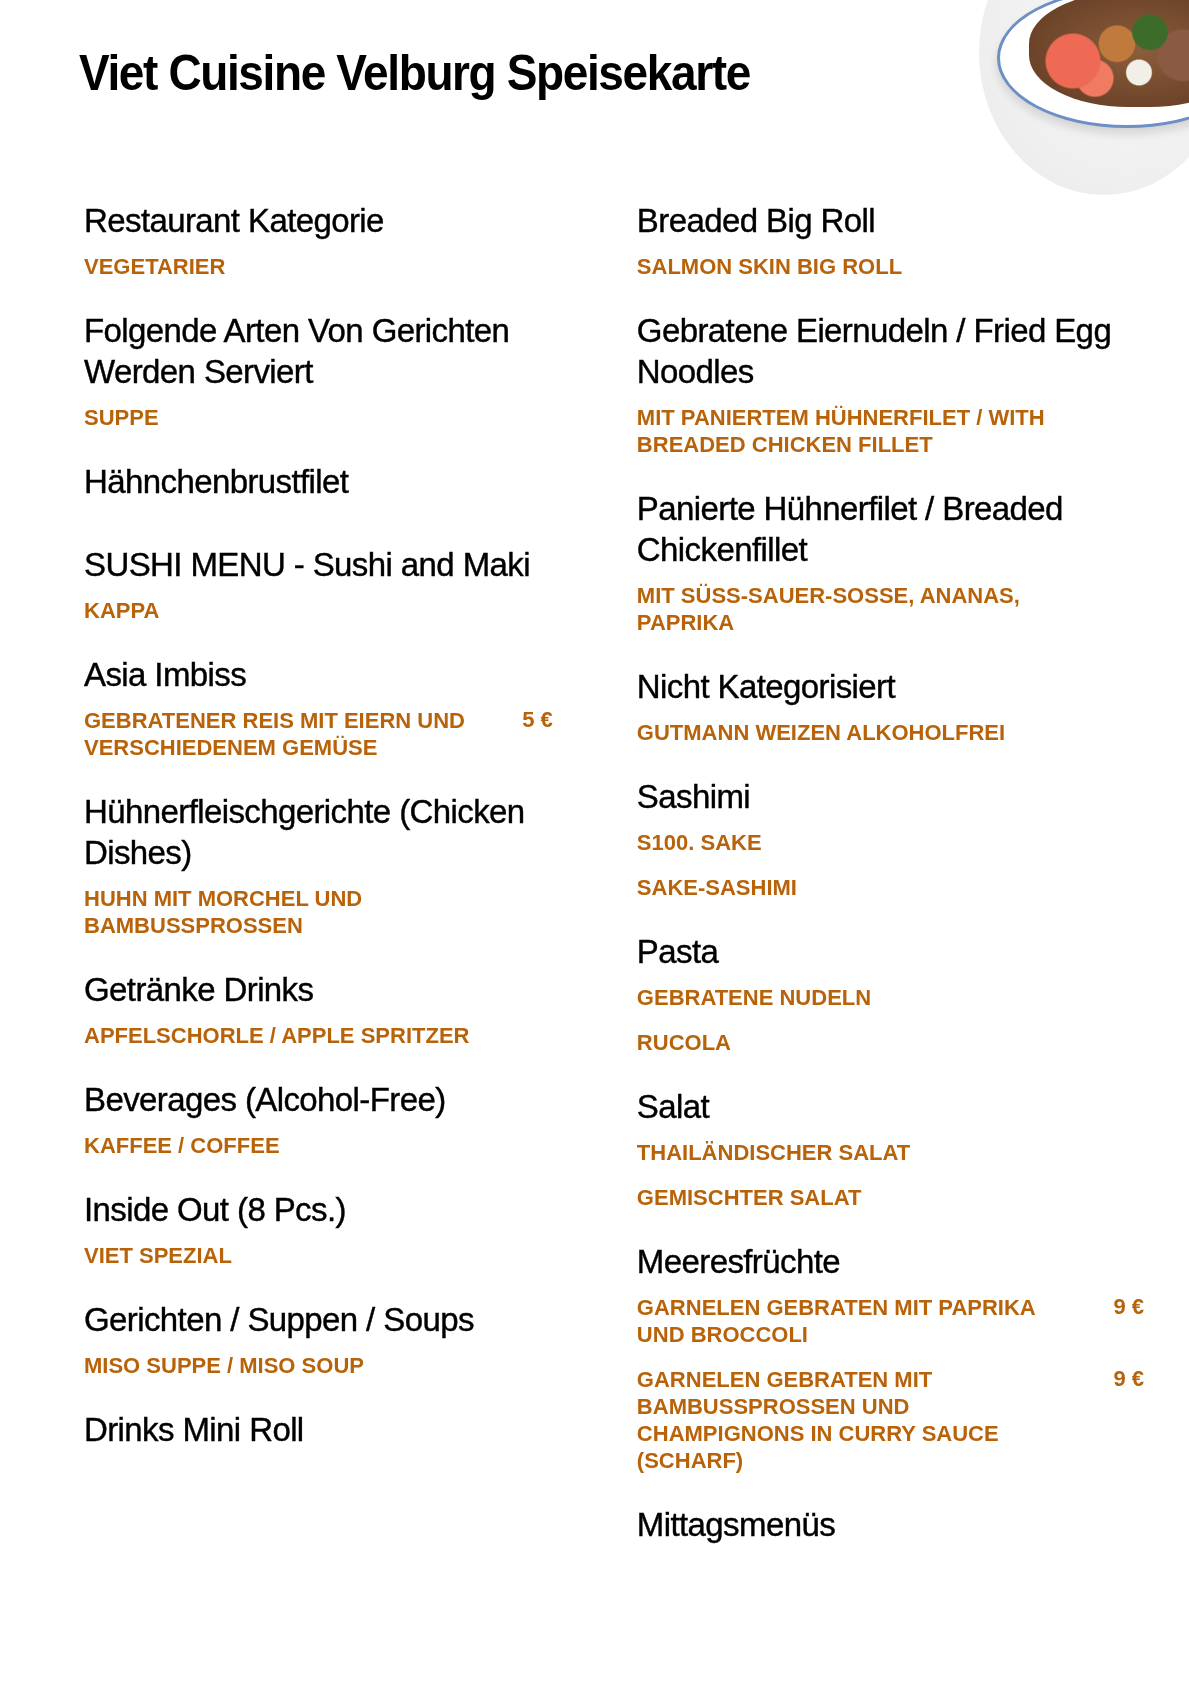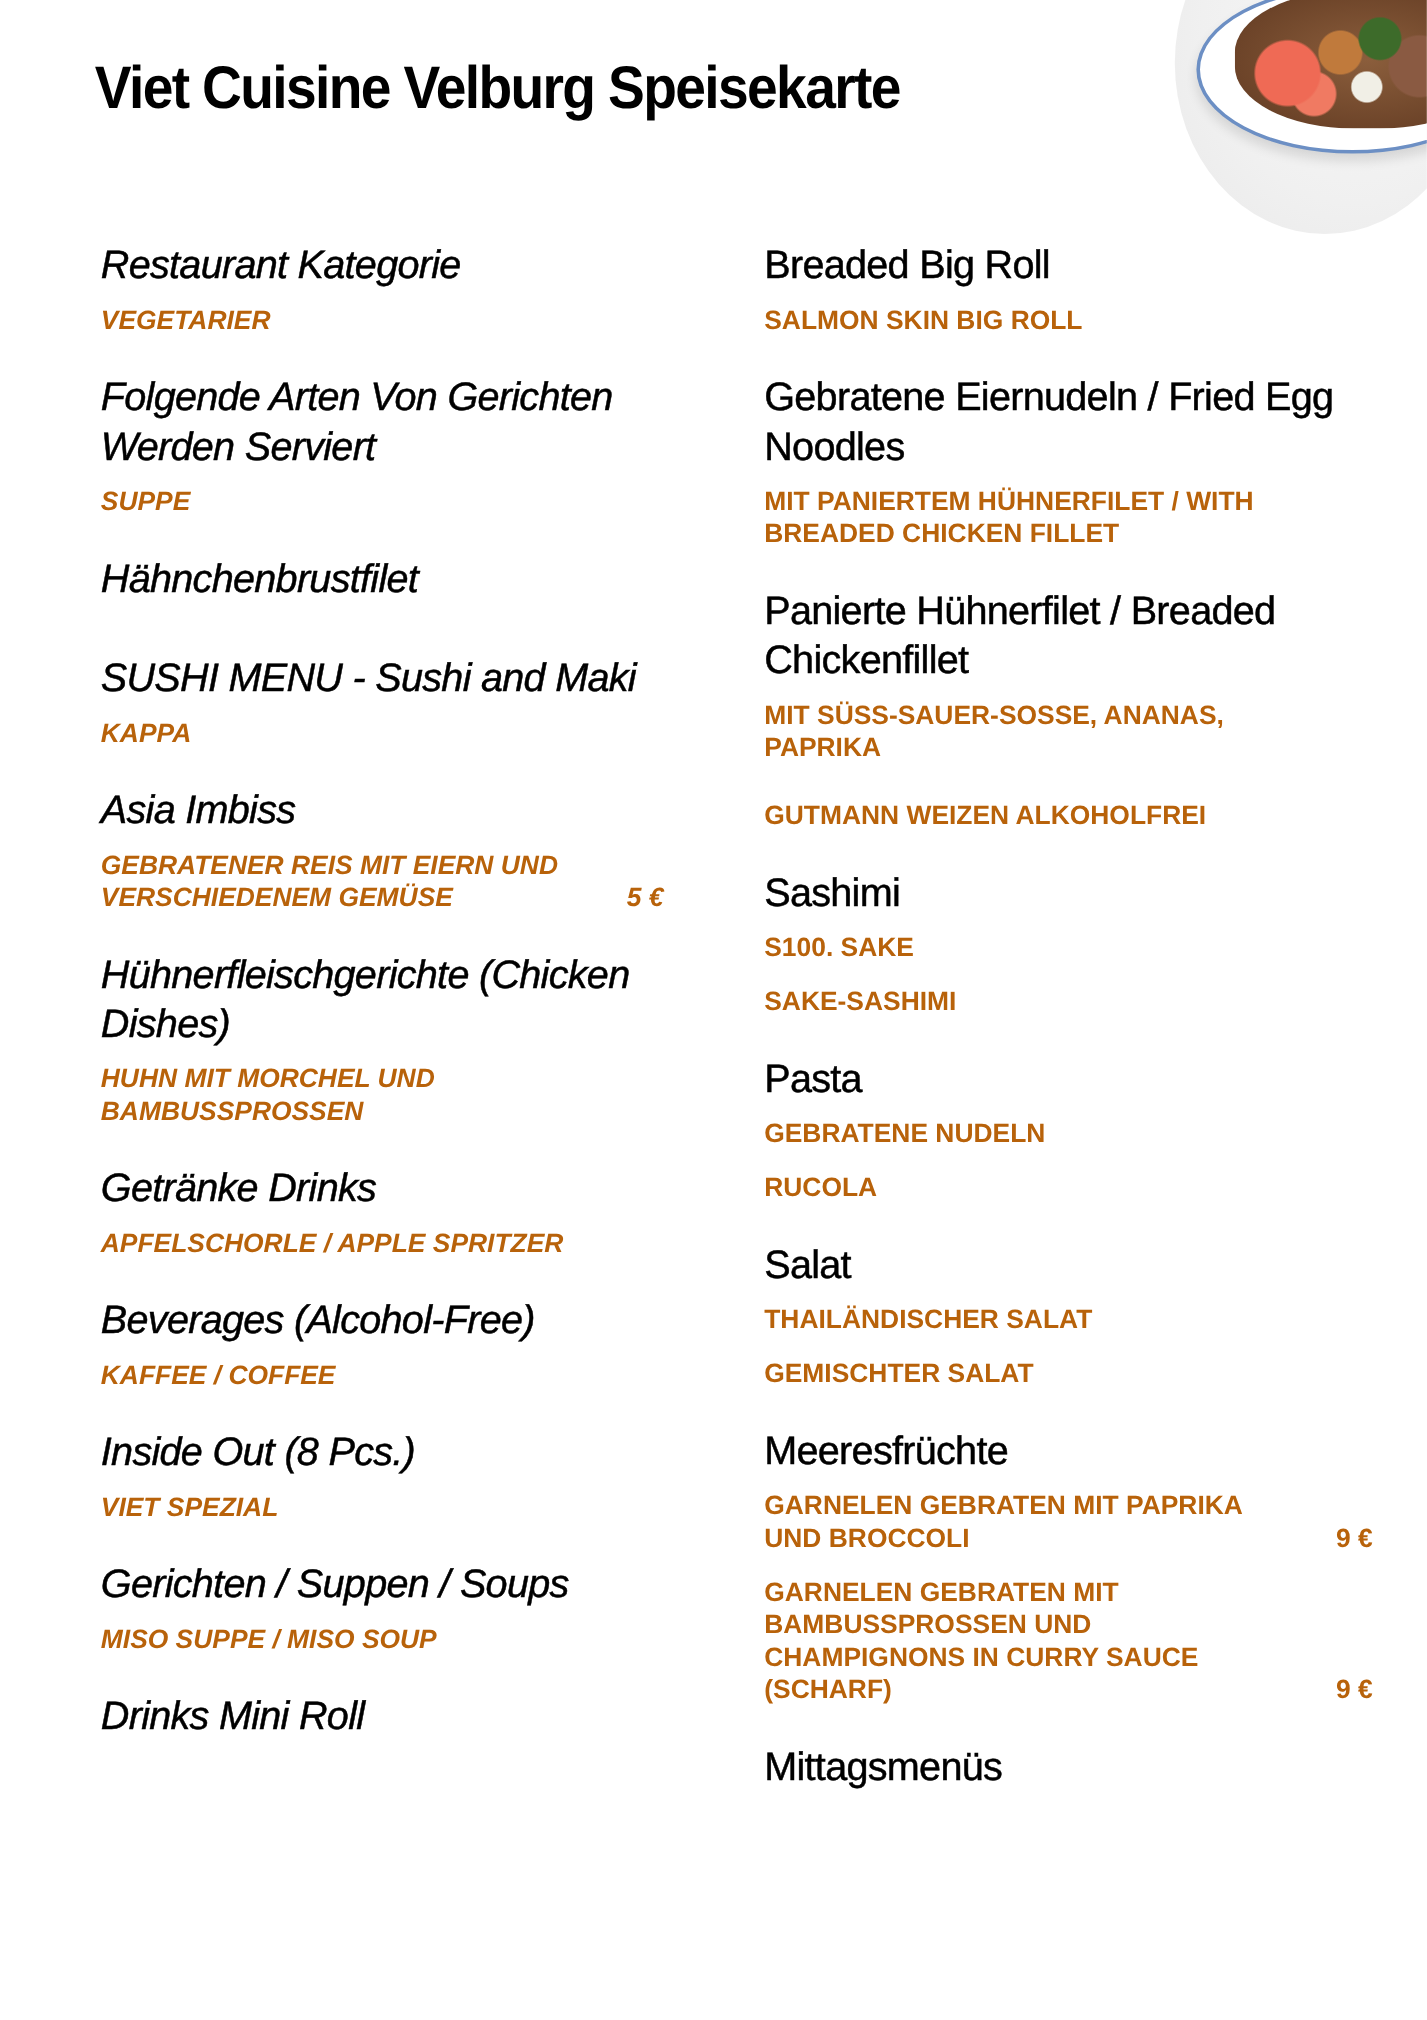--- a/index.html
+++ b/index.html
@@ -68,35 +68,35 @@
       left: 84px;
       width: 1060px;
       display: flex;
       gap: 40px;
     }
     .col {
       width: 530px;
       display: flex;
       flex-direction: column;
     }
-    .col.left { width: 490px; margin-right: 44px; font-style: italic; }
+    .col.left { width: 490px; margin-right: 44px; }
     .section { margin-bottom: 30px; }
     .section h2 {
       font-size: 33px;
       font-weight: 400;
       line-height: 41px;
       letter-spacing: -0.6px;
       color: #000;
       -webkit-text-stroke: 0.4px #000;
       margin-bottom: 12px;
     }
     .item {
       display: flex;
       justify-content: space-between;
-      align-items: flex-end;
+      align-items: flex-start;
       margin-bottom: 18px;
     }
     .item:last-child { margin-bottom: 0; }
     .item-name {
       font-size: 22px;
       font-weight: 700;
       line-height: 27px;
       color: #b8620a;
       text-transform: uppercase;
       max-width: 430px;
@@ -197,20 +197,21 @@
           <span class="item-name">MIT PANIERTEM HÜHNERFILET / WITH BREADED CHICKEN FILLET</span>
         </div>
       </div>
       <div class="section">
         <h2>Panierte Hühnerfilet / Breaded Chickenfillet</h2>
         <div class="item">
           <span class="item-name">MIT SÜSS-SAUER-SOSSE, ANANAS, PAPRIKA</span>
         </div>
       </div>
       <div class="section">
+        <h2>Nicht Kategorisiert</h2>
         <div class="item">
           <span class="item-name">GUTMANN WEIZEN ALKOHOLFREI</span>
         </div>
       </div>
       <div class="section">
         <h2>Sashimi</h2>
         <div class="item">
           <span class="item-name">S100. SAKE</span>
         </div>
         <div class="item">

